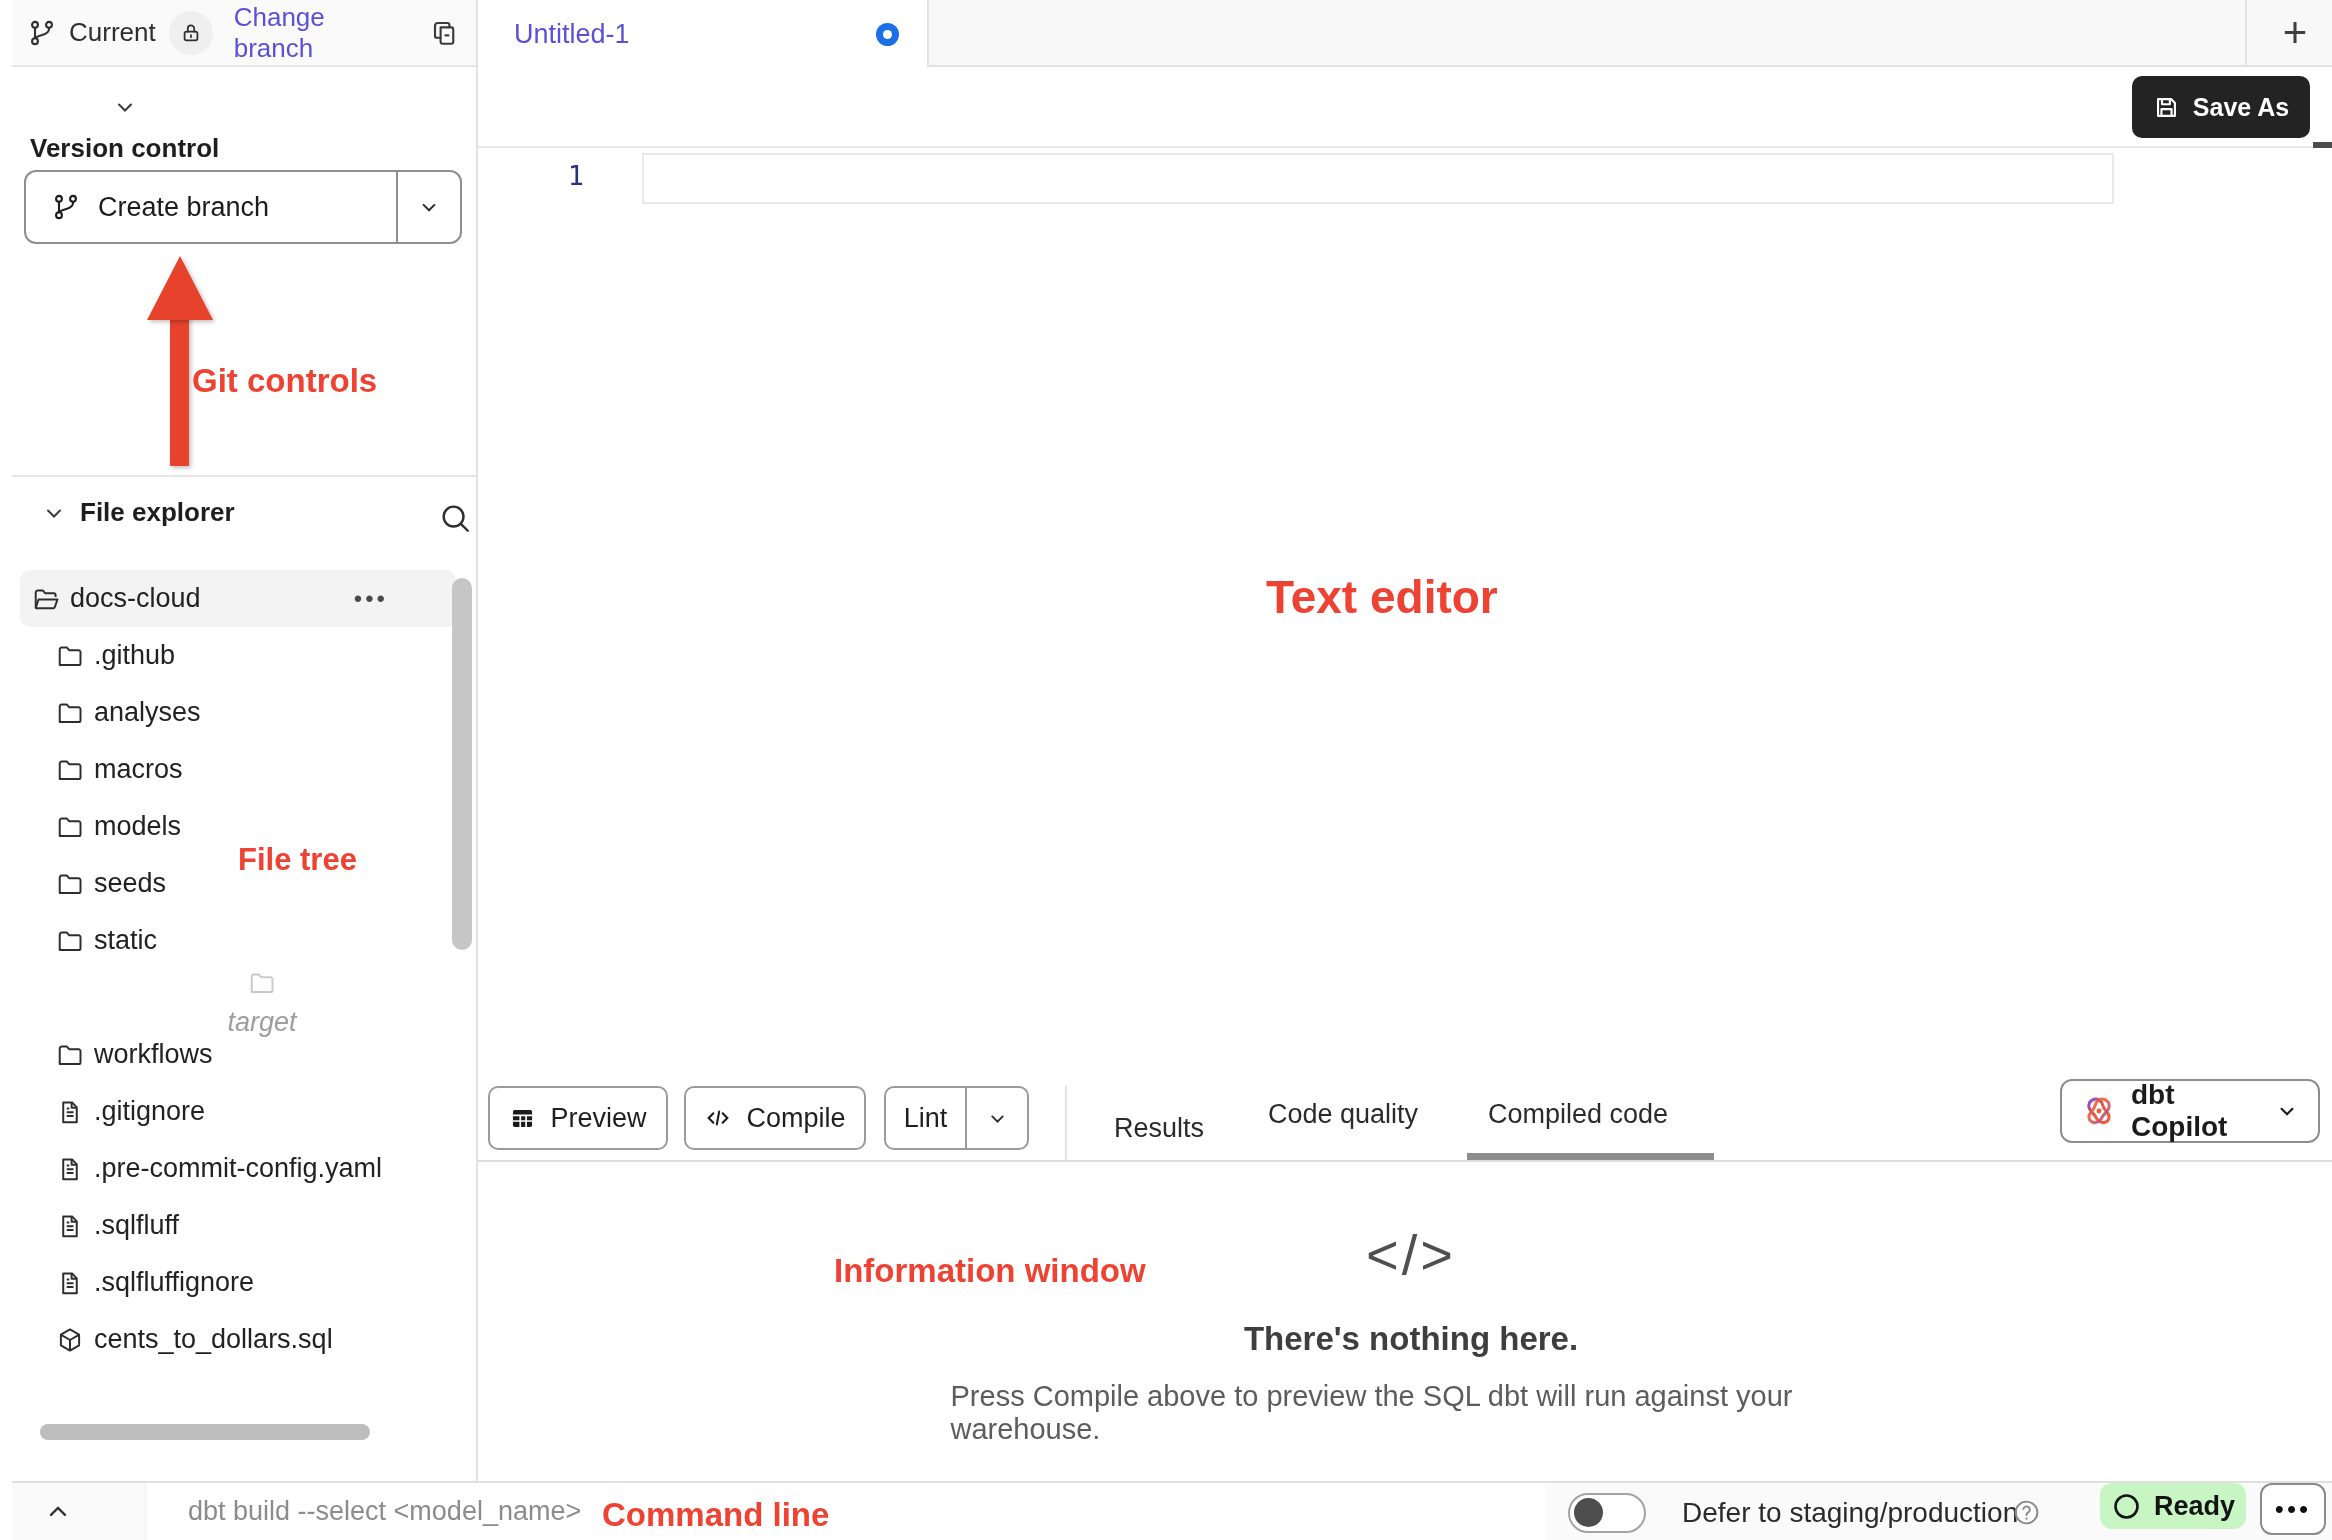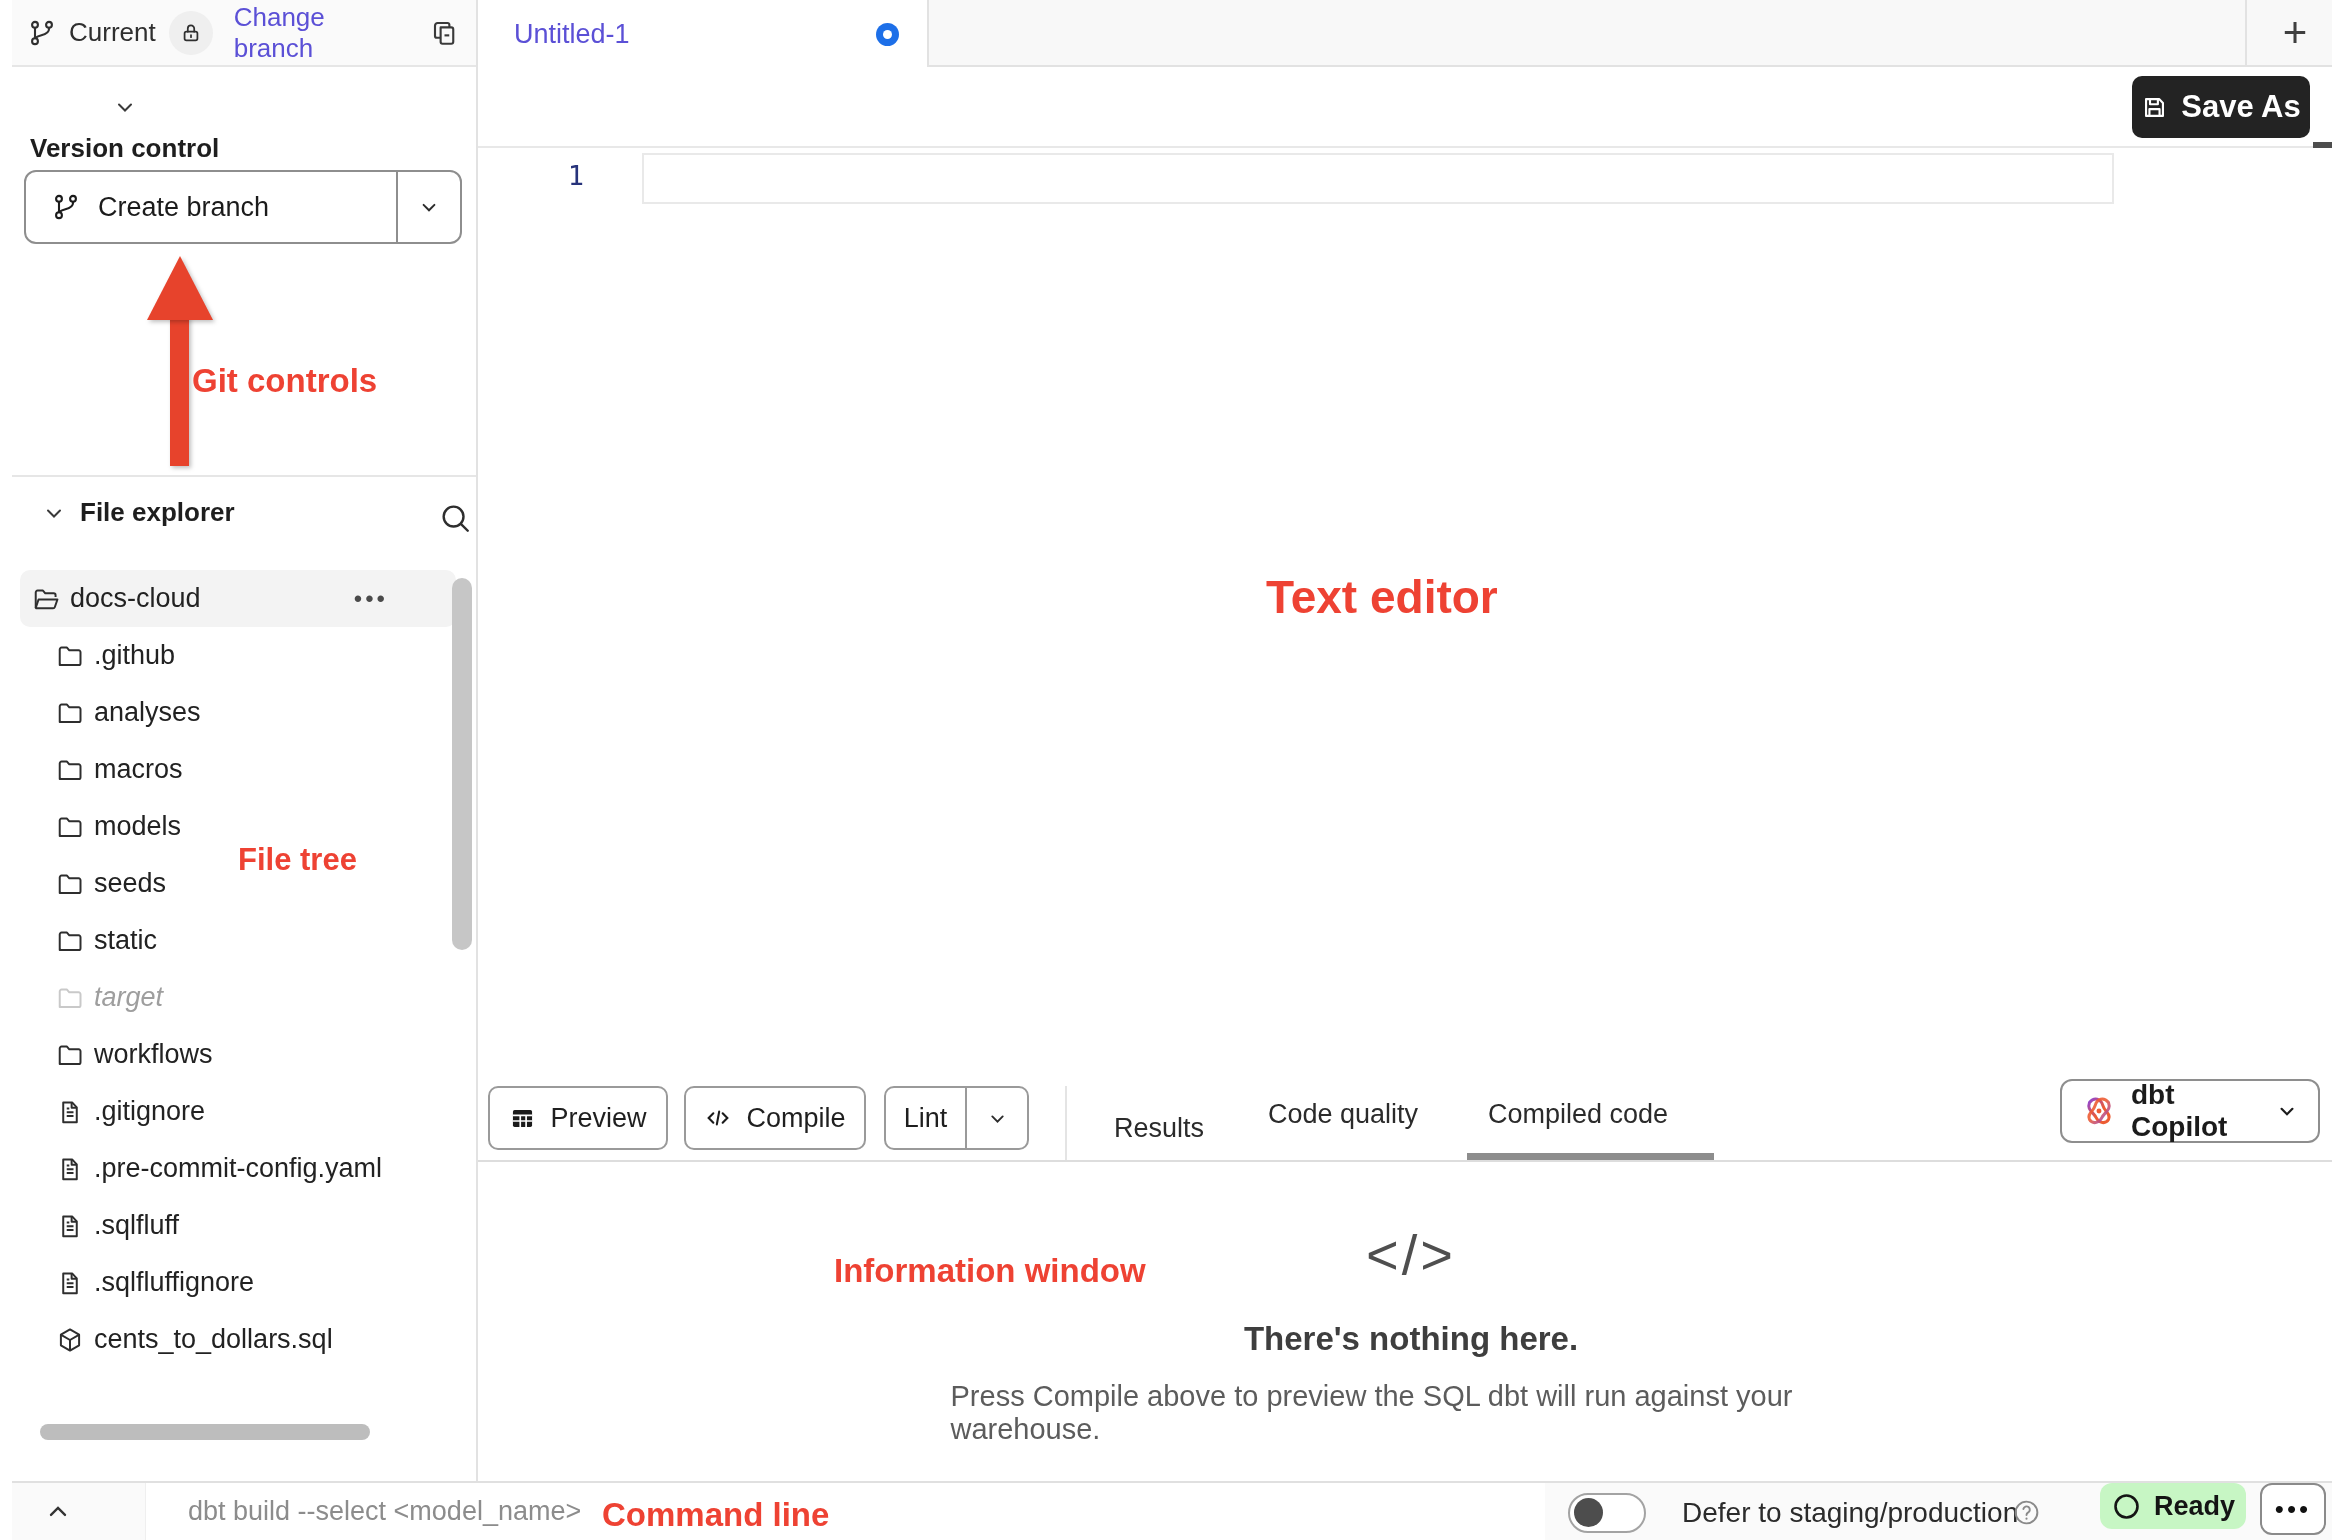--- a/index.html
+++ b/index.html
@@ -35,21 +35,21 @@
   .fe-head{position:absolute;left:18px;top:497px;}
   .fe-search{position:absolute;left:414px;top:501px;color:#2E2E2E;cursor:pointer;}
 
   .tree{position:absolute;left:0;top:570px;width:456px;}
   .tree-row{display:flex;align-items:center;height:57px;font-size:27px;color:#222;
             gap:10px;box-sizing:border-box;cursor:pointer;position:relative;}
   .lvl0{padding-left:20px;}
   .lvl1{padding-left:44px;}
   .tree-row .ticon{flex:0 0 auto;color:#2E2E2E;}
   .tree-row.selected{background:#F3F3F3;border-radius:10px;margin-left:8px;margin-right:12px;padding-left:12px;}
-  .tree-row.muted{color:#9E9E9E;font-style:italic;}
+  .tree-row.muted{color:#9E9E9E;font-style:italic;flex-direction:column;}
   .tree-row.muted .ticon{color:#C9C9C9;}
   .row-menu{position:absolute;right:68px;top:50%;transform:translateY(-50%);
             font-size:24px;letter-spacing:3px;color:#4A4A4A;font-style:normal;}
   .vscroll{left:428px;top:578px;width:20px;height:372px;background:#C6C6C6;border-radius:10px;}
   .hscroll{left:16px;top:1424px;width:330px;height:16px;background:#BDBDBD;border-radius:8px;}
 
   
   .ann{position:absolute;color:#EE4233;font-weight:700;white-space:nowrap;}
   .arrow-shaft{left:158px;top:316px;width:19px;height:150px;background:#E7432C;
                filter:drop-shadow(2px 2px 2px rgba(0,0,0,.25));}
@@ -68,21 +68,21 @@
              align-items:center;justify-content:center;}
   .dirty-dot i{width:9px;height:9px;border-radius:50%;background:#fff;}
   .tab-plus-sep{left:2233px;top:0;width:0;height:65px;border-left:2px solid #E2E2E2;}
   .tab-plus{left:2258px;top:2px;width:50px;height:62px;display:flex;align-items:center;
             justify-content:center;font-size:42px;font-weight:300;color:#3F3F3F;cursor:pointer;}
 
   .editor-head{left:466px;top:67px;width:1866px;height:81px;background:#fff;
                border-bottom:2px solid #E8E8E8;box-sizing:border-box;}
   .saveas{left:2120px;top:76px;width:178px;height:62px;background:#232323;color:#fff;
           border-radius:10px;display:flex;align-items:center;justify-content:center;
-          gap:13px;font-size:31px;font-weight:600;cursor:pointer;}
+          gap:13px;font-size:25px;font-weight:600;cursor:pointer;}
   .mini-scroll{left:2301px;top:142px;width:31px;height:12px;background:#4D4D4D;}
   .editor-body{left:466px;top:148px;width:1866px;height:937px;background:#fff;}
   .gutter-num{left:466px;top:160px;width:106px;text-align:right;
               font-family:"DejaVu Sans Mono",monospace;font-size:27px;color:#27337B;}
   .cur-line{left:630px;top:153px;width:1472px;height:51px;border:2px solid #E9E9E9;box-sizing:border-box;}
 
   
   .toolbar{left:466px;top:1085px;width:1866px;height:77px;background:#fff;
            border-bottom:2px solid #DDDDDD;box-sizing:border-box;}
   .btn{position:absolute;top:1086px;height:64px;background:#fff;border:2.5px solid #9A9A9A;

